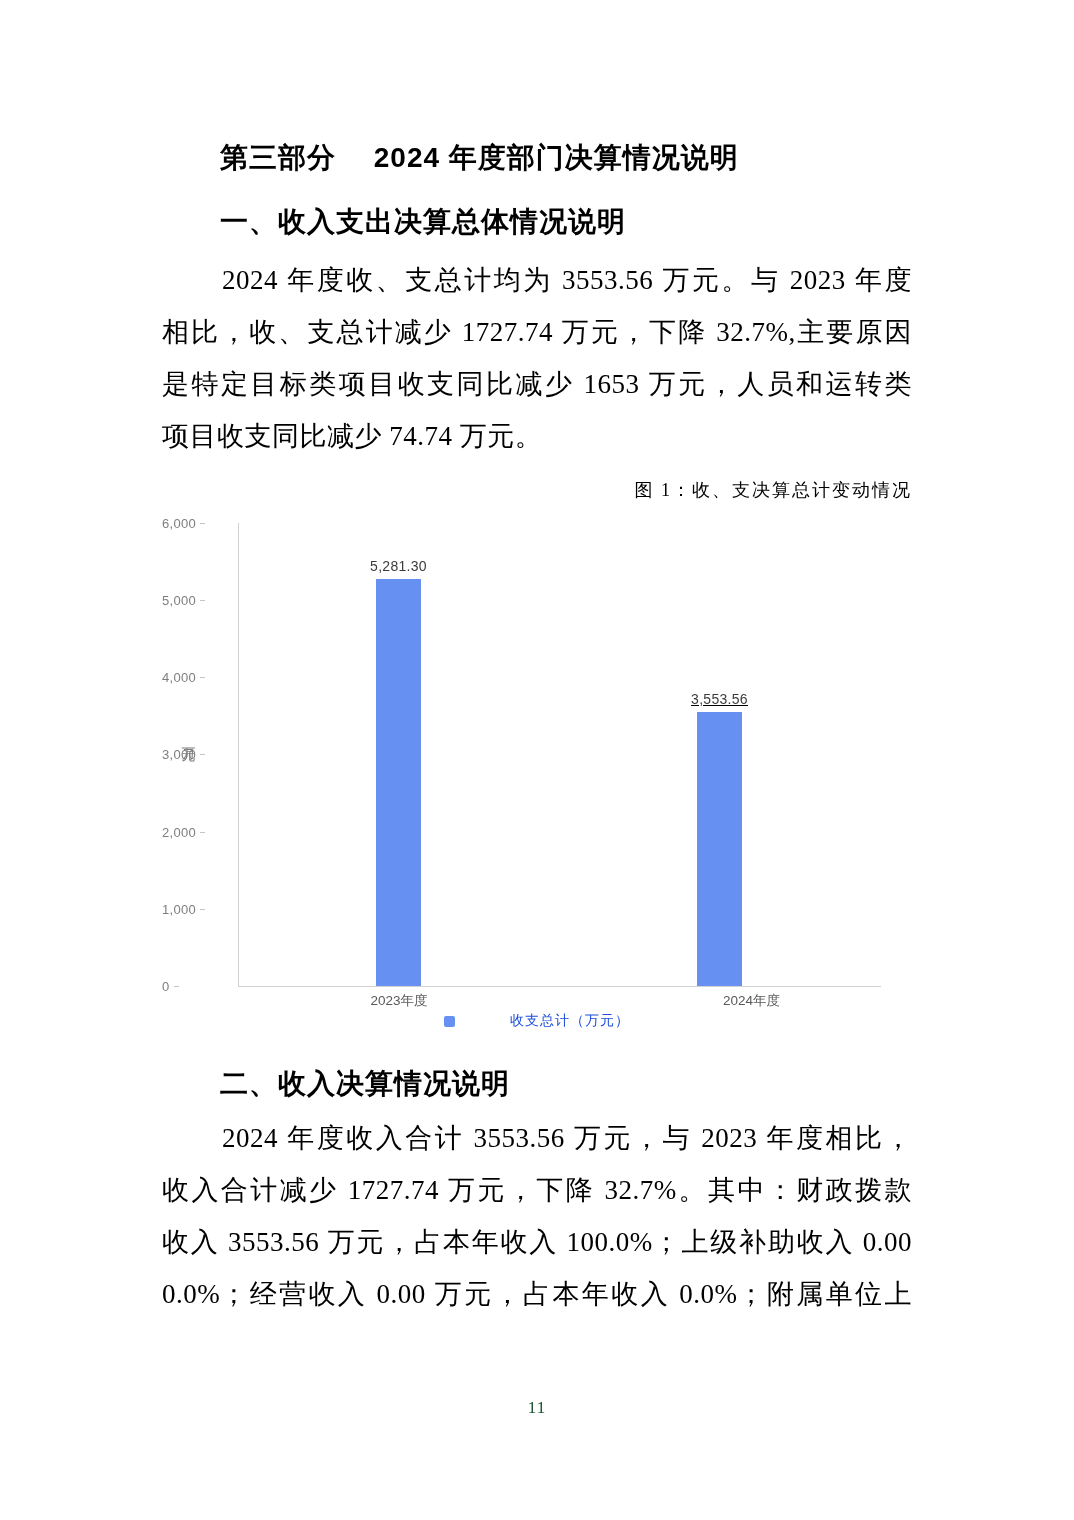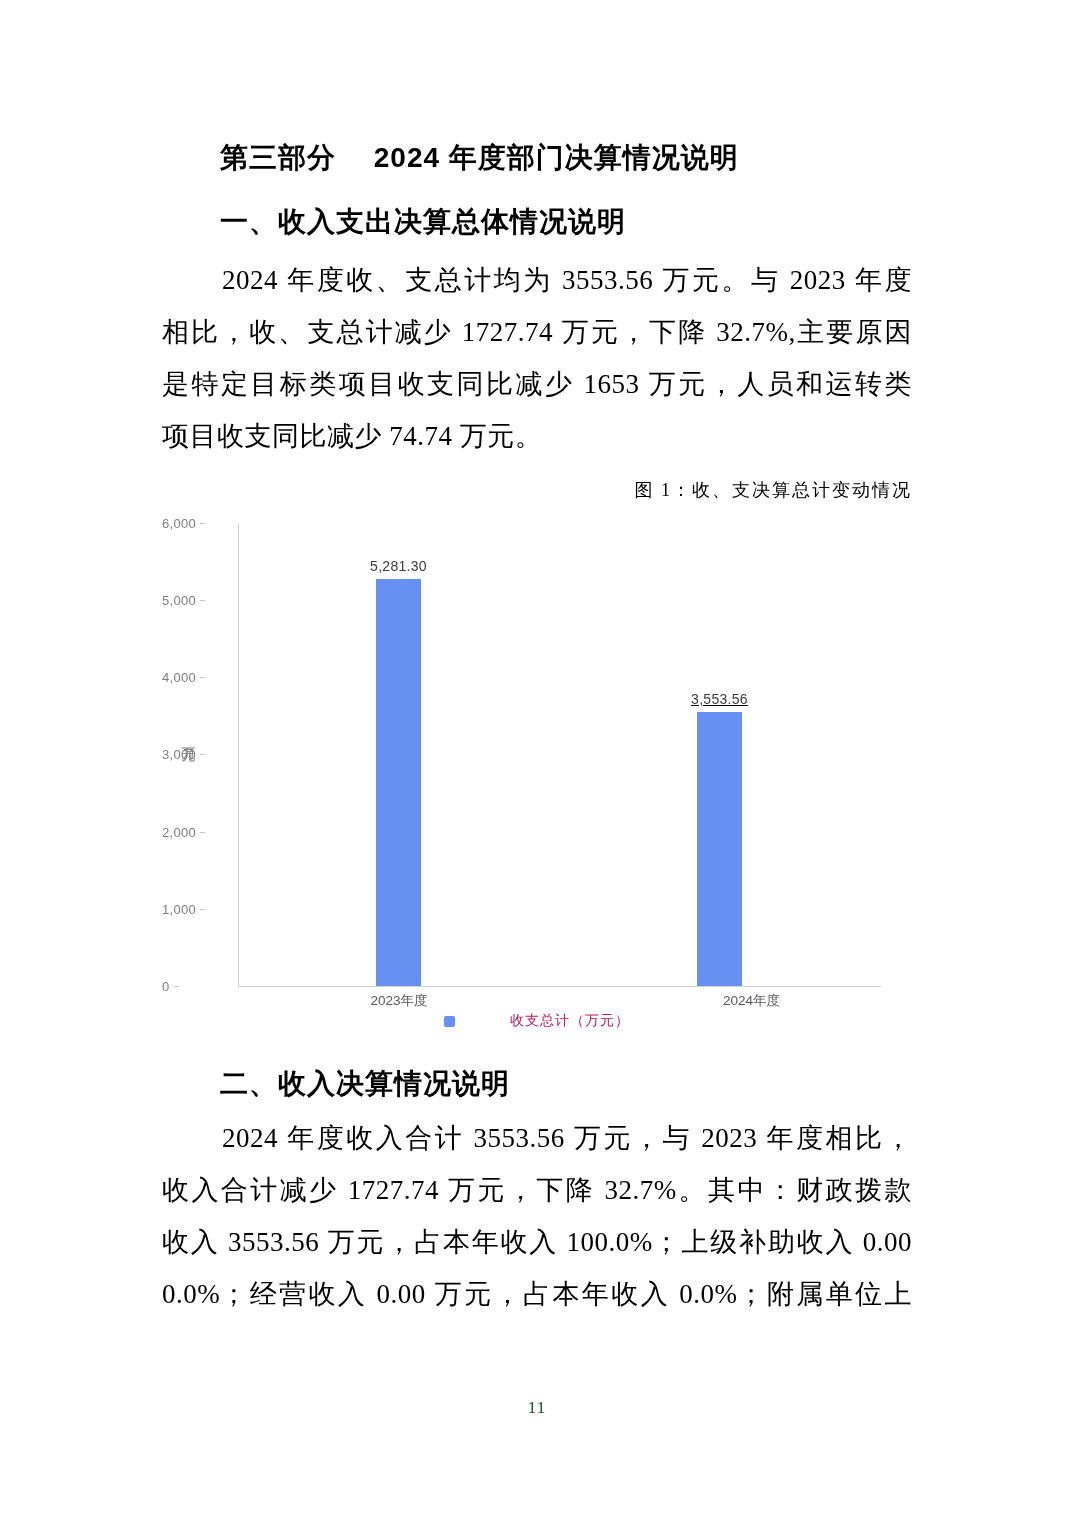--- a/index.html
+++ b/index.html
@@ -137,21 +137,21 @@
     align-items: center;
     gap: 8px;
   }
   .legend-swatch {
     width: 11px; height: 11px;
     border-radius: 2px;
     background: #6691F2;
   }
   .legend-label {
     font-size: 14px;
-    color: #be185d;
+    color: #1d4ed8;
     letter-spacing: 1px;
     margin-left: 47px;
   }
   .page-number {
     position: absolute;
     left: 0; right: 0;
     top: 1398px;
     text-align: center;
     font-size: 17px;
     color: #14532d;

